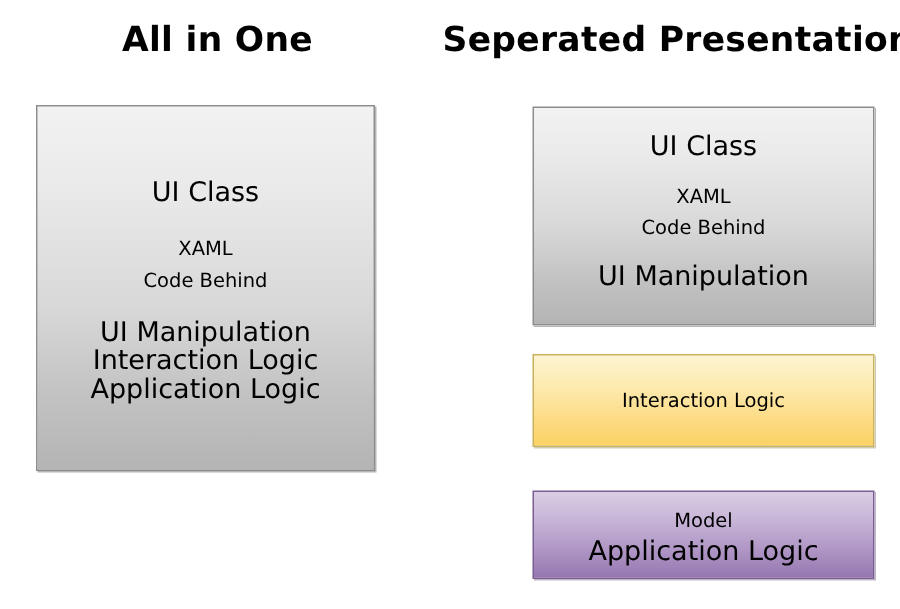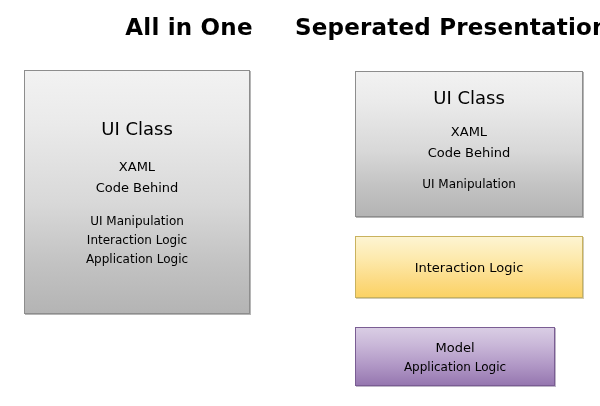--- a/index.html
+++ b/index.html
@@ -22,21 +22,21 @@
   .col-title {
     position: absolute;
     text-align: center;
     color: #000000;
     font-family: "DejaVu Sans", sans-serif;
     font-size: 23px;
     font-weight: 600;
     letter-spacing: 0.2px;
     white-space: nowrap;
   }
-  #title-left  { left: 0px;   top: 14px; width: 290px; padding-left: 44px; }
+  #title-left  { left: 0px;   top: 14px; width: 290px; }
   #title-right { left: 295px; top: 14px; width: 305px; }
 
   .box {
     position: absolute;
     box-sizing: border-box;
     display: flex;
     flex-direction: column;
     align-items: center;
     justify-content: center;
     text-align: center;
@@ -80,38 +80,38 @@
   }
   #box-interaction {
     left: 355px;
     top: 236px;
     width: 228px;
     height: 62px;
   }
   #box-model {
     left: 355px;
     top: 327px;
-    width: 200px;
+    width: 228px;
     height: 59px;
   }
 
   .t-lg {
     font-size: 18px;
     line-height: 23px;
     font-weight: 500;
     white-space: nowrap;
   }
   .t-md {
     font-size: 13px;
     line-height: 21px;
     font-weight: 500;
     white-space: nowrap;
   }
   .t-sm {
-    font-size: 12px;
+    font-size: 18px;
     line-height: 19px;
     font-weight: 500;
     white-space: nowrap;
   }
 
   .gap-1 { height: 16px; }
   .gap-2 { height: 14px; }
   .gap-3 { height: 12px; }
 </style>
 </head>

